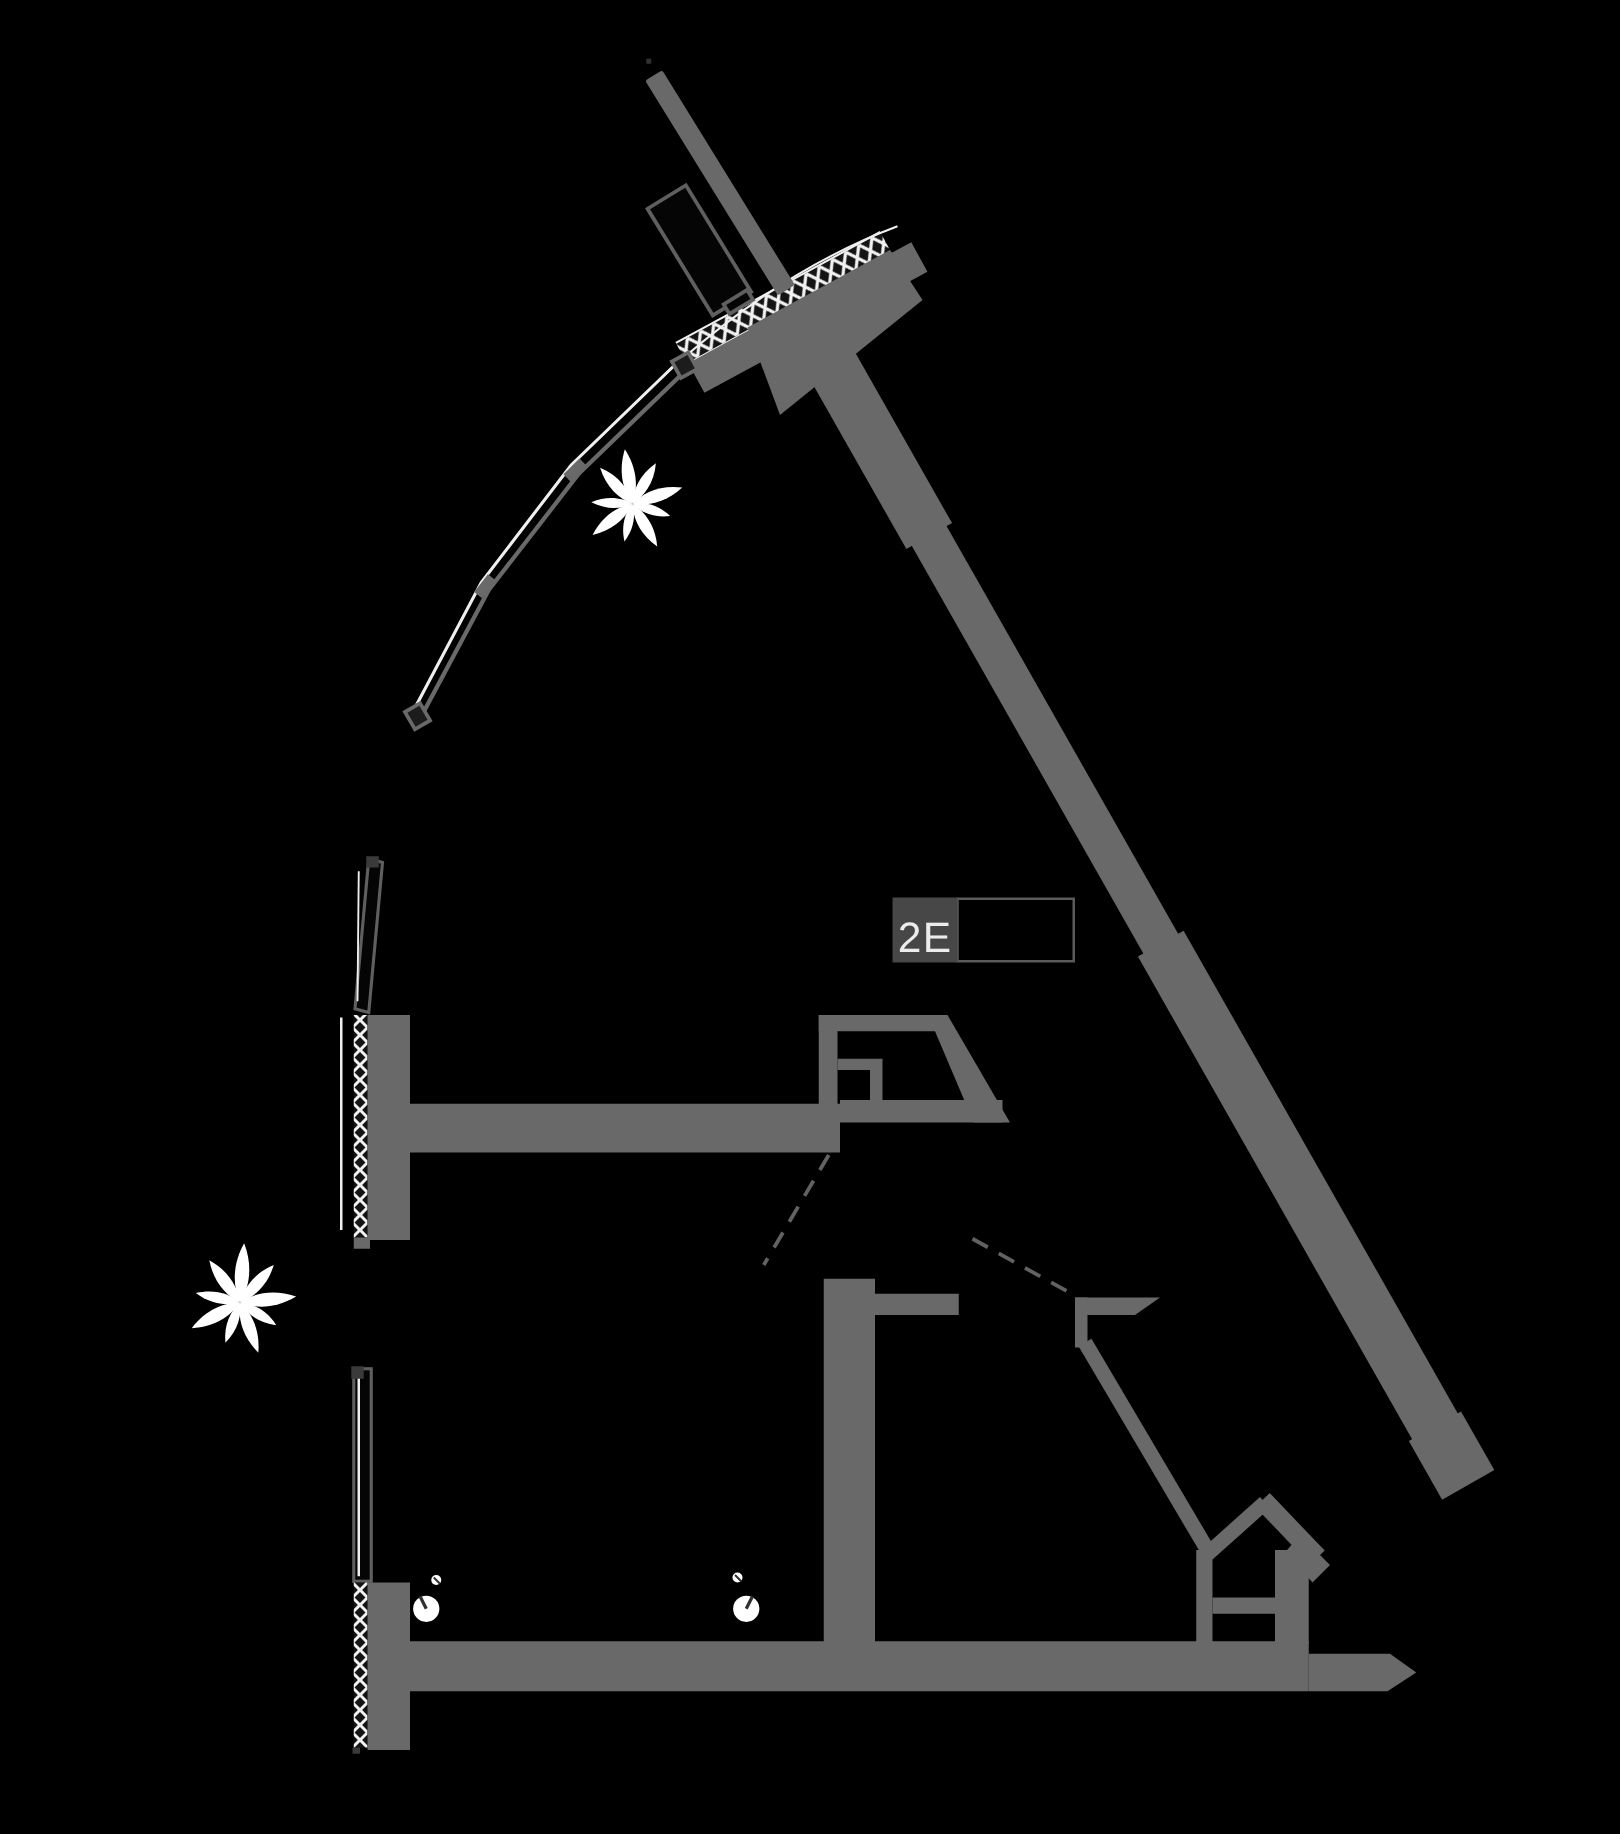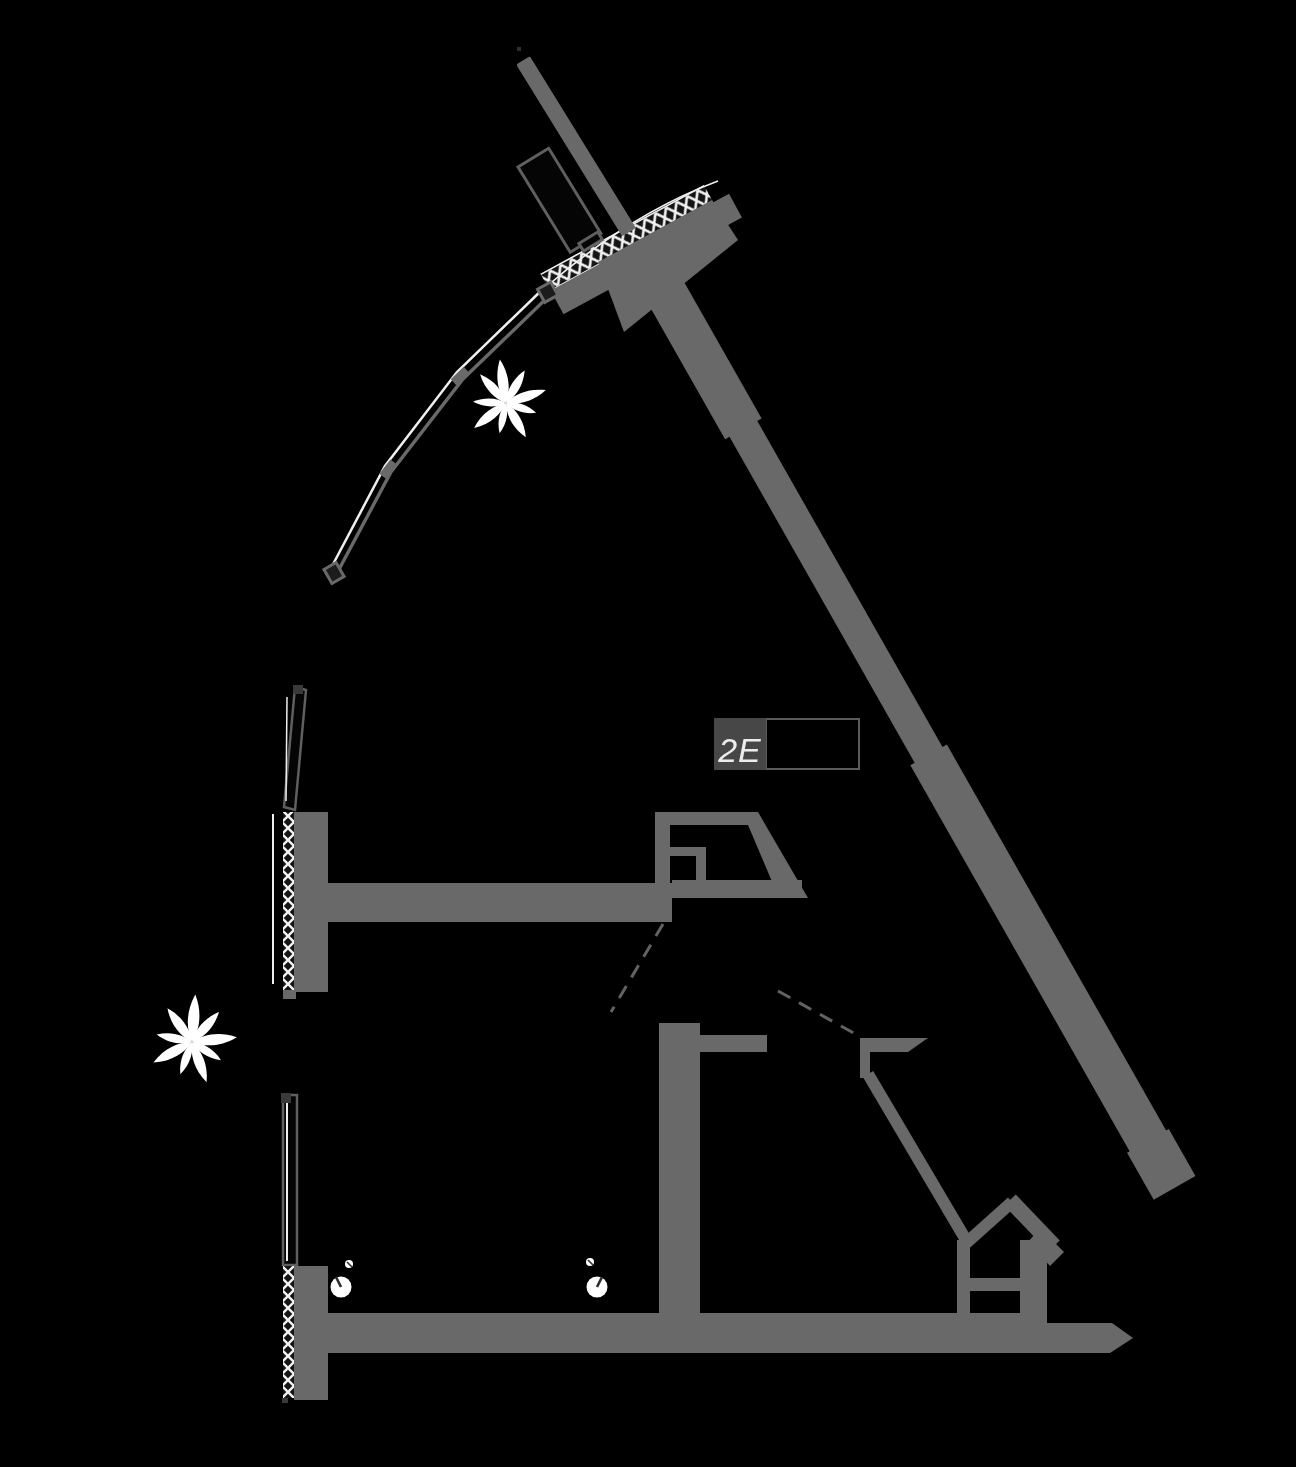--- a/index.html
+++ b/index.html
@@ -3,21 +3,21 @@
 <meta charset="utf-8">
 <style>
   :root{
     --background:#000000; --wall:#696969; --wall_dark:#3a3a3a;
     --glass_white:#efefef; --outline_gray:#5f5f5f; --dashed_line:#626262;
     --label_chip_bg:#474747; --label_text:#ececec; --label_box_border:#5a5a5a;
     --plant:#ffffff; --lamp:#ffffff;
   }
   html,body{margin:0;padding:0;background:var(--background);}
   body{width:1296px;height:1467px;overflow:hidden;font-family:"Liberation Sans",sans-serif;}
-  .stage{position:relative;width:1296px;height:1467px;background:var(--background);font-style:italic;}
+  .stage{position:relative;width:1296px;height:1467px;background:var(--background);}
   svg{display:block;}
   .wall{fill:var(--wall);stroke:none;}
   .wallLine{stroke:var(--wall);fill:none;}
   .darkcap{fill:var(--wall_dark);}
   .whiteline{stroke:var(--glass_white);fill:none;}
   .outline{stroke:var(--outline_gray);fill:#050505;}
   .dashed{stroke:var(--dashed_line);stroke-width:3;stroke-dasharray:14 10;fill:none;}
   .plant{fill:var(--plant);}
   .lamp{fill:var(--lamp);}
   .lampline{stroke:#2f2f2f;fill:none;}

